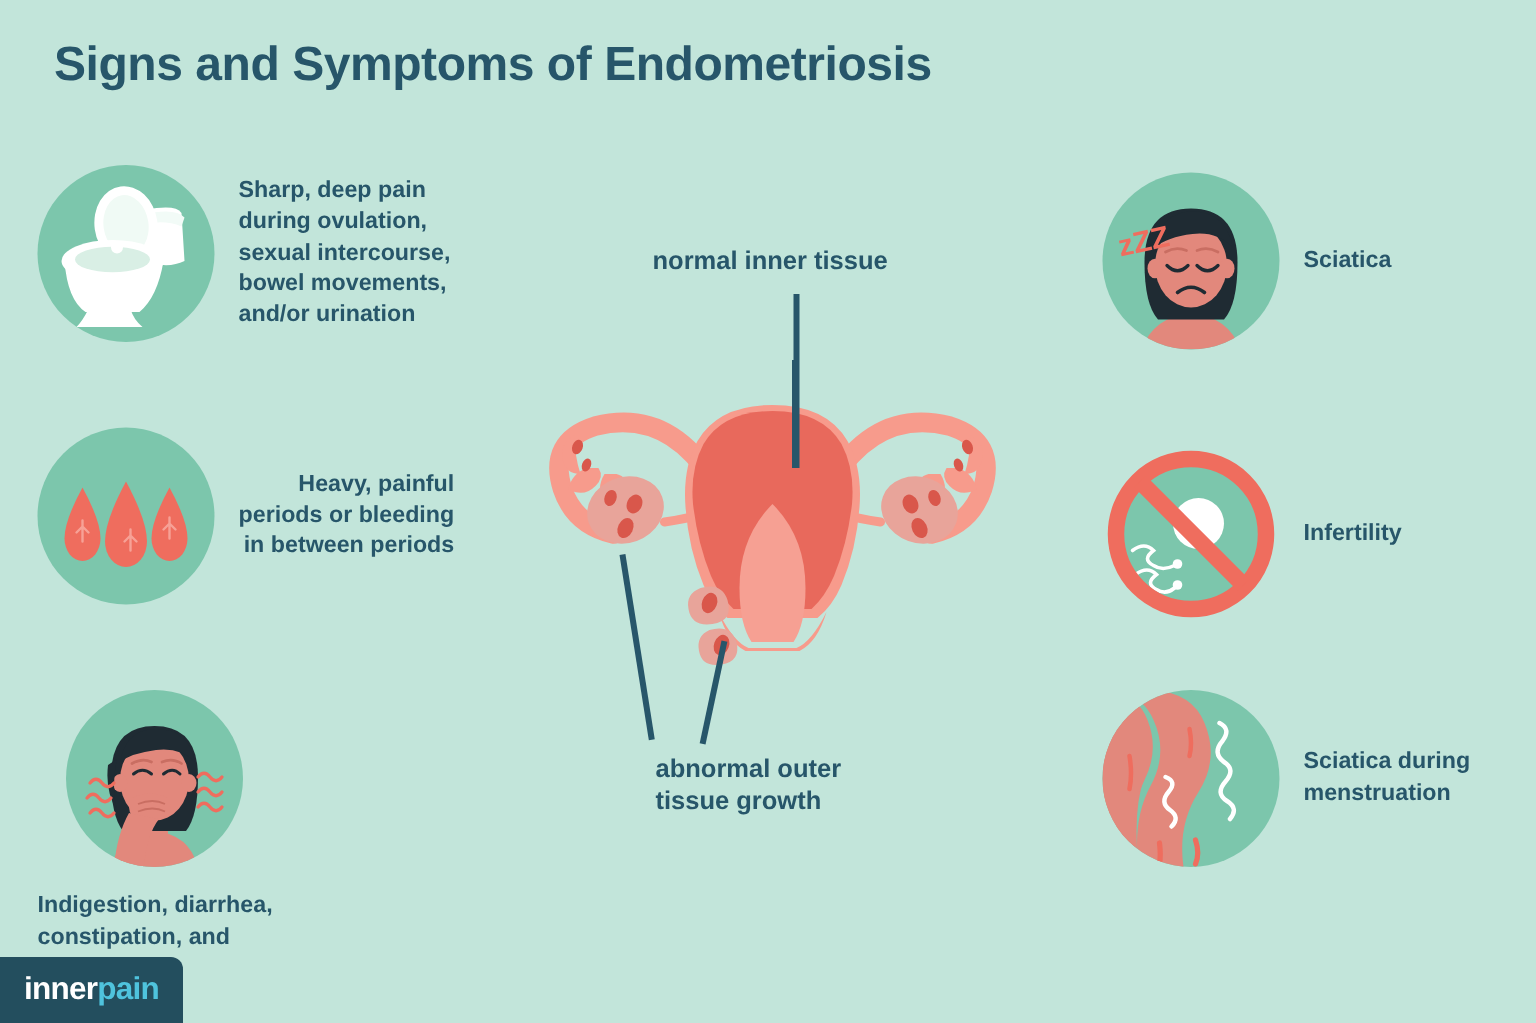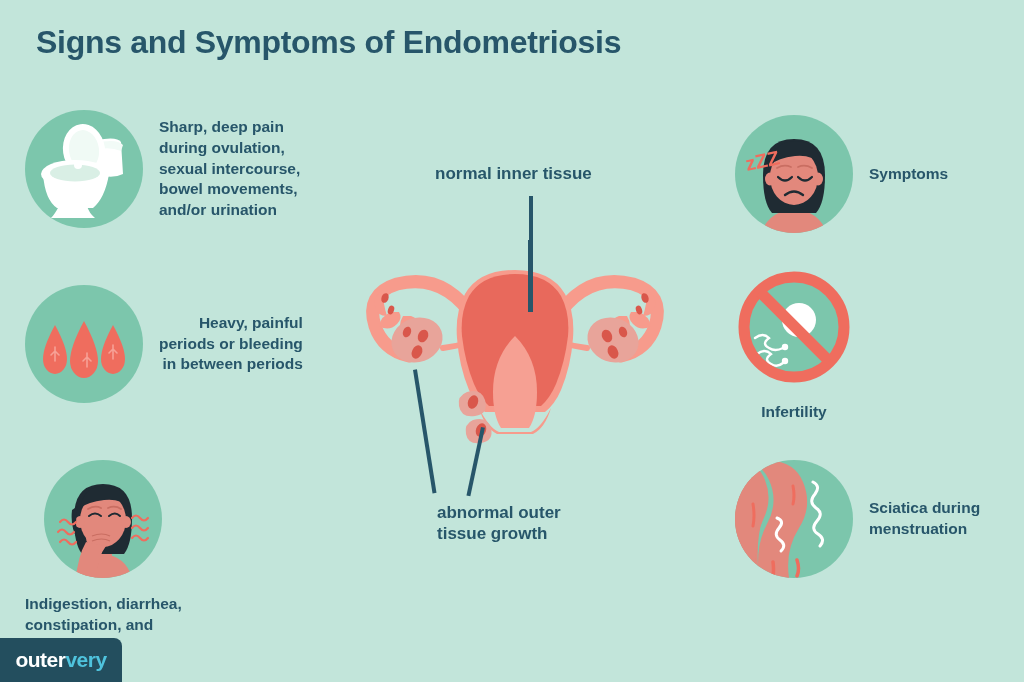--- a/index.html
+++ b/index.html
@@ -42,21 +42,21 @@
     align-items: center;
     gap: 16px;
   }
   .sym-left  { left: 25px; }
   .sym-right { left: 735px; }
 
   .sym-row-1 { top: 110px; }
   .sym-row-2 { top: 285px; text-align: right; }
   .sym-row-3 { top: 460px; flex-direction: column; }
   .sym-row-r1 { top: 115px; }
-  .sym-row-r2 { top: 268px; flex-direction: column; }
+  .sym-row-r2 { top: 297px; }
   .sym-row-r3 { top: 460px; }
 
   .icon-circle {
     width: 118px;
     height: 118px;
     border-radius: 50%;
     background: #7cc6ac;
     position: relative;
     overflow: hidden;
     flex: 0 0 auto;
@@ -225,21 +225,21 @@
         <path d="M63 62 q7 7 14 0" stroke="#1f2b33" stroke-width="2.2" fill="none" stroke-linecap="round"></path>
 
         <path d="M42 53 q7 -4 14 -1" stroke="#c96e62" stroke-width="1.8" fill="none" stroke-linecap="round"></path>
         <path d="M63 52 q7 -3 14 1" stroke="#c96e62" stroke-width="1.8" fill="none" stroke-linecap="round"></path>
 
         <path d="M50 80 q9 -7 18 0" stroke="#1f2b33" stroke-width="2.4" fill="none" stroke-linecap="round"></path>
 
         <text x="12" y="56" font-family="Liberation Sans, sans-serif" font-size="20" font-weight="bold" fill="#ef6d5e" transform="rotate(-12 12 56)">zZZ</text>
       </svg>
     </div>
-    <div class="sym-text">Symptoms</div>
+    <div class="sym-text">Sciatica</div>
   </div>
 
   <div class="sym sym-right sym-row-r2">
     <div class="icon-circle nobg">
       <svg width="118" height="118" viewBox="0 0 118 118">
         <circle cx="59" cy="59" r="50" fill="#7cc6ac"></circle>
 
         <circle cx="64" cy="52" r="17" fill="#ffffff"></circle>
 
         <path d="M20 70 q8 -6 14 0 q-8 6 0 10 q6 4 14 0" stroke="#ffffff" stroke-width="2.4" fill="none" stroke-linecap="round"></path>
@@ -345,17 +345,17 @@
   <div class="leader" style="left:529px; top:196px; width:4px; height:116px;"></div>
 
   <div class="leader" style="left:413px; top:370px; width:4px; height:125px; transform:rotate(-9deg);"></div>
   <div class="leader" style="left:481px; top:427px; width:4px; height:70px; transform:rotate(12deg);"></div>
 
   <div class="lbl lbl-outer">abnormal outer
 tissue growth</div>
   <div class="lbl lbl-inner">normal inner tissue</div>
 
   <div class="logo">
-    <span class="very">outer</span>
-      <span class="well">very</span>
+    <span class="very">inner</span>
+      <span class="well">pain</span>
   </div>
 
 </div>
 
 </body></html>

